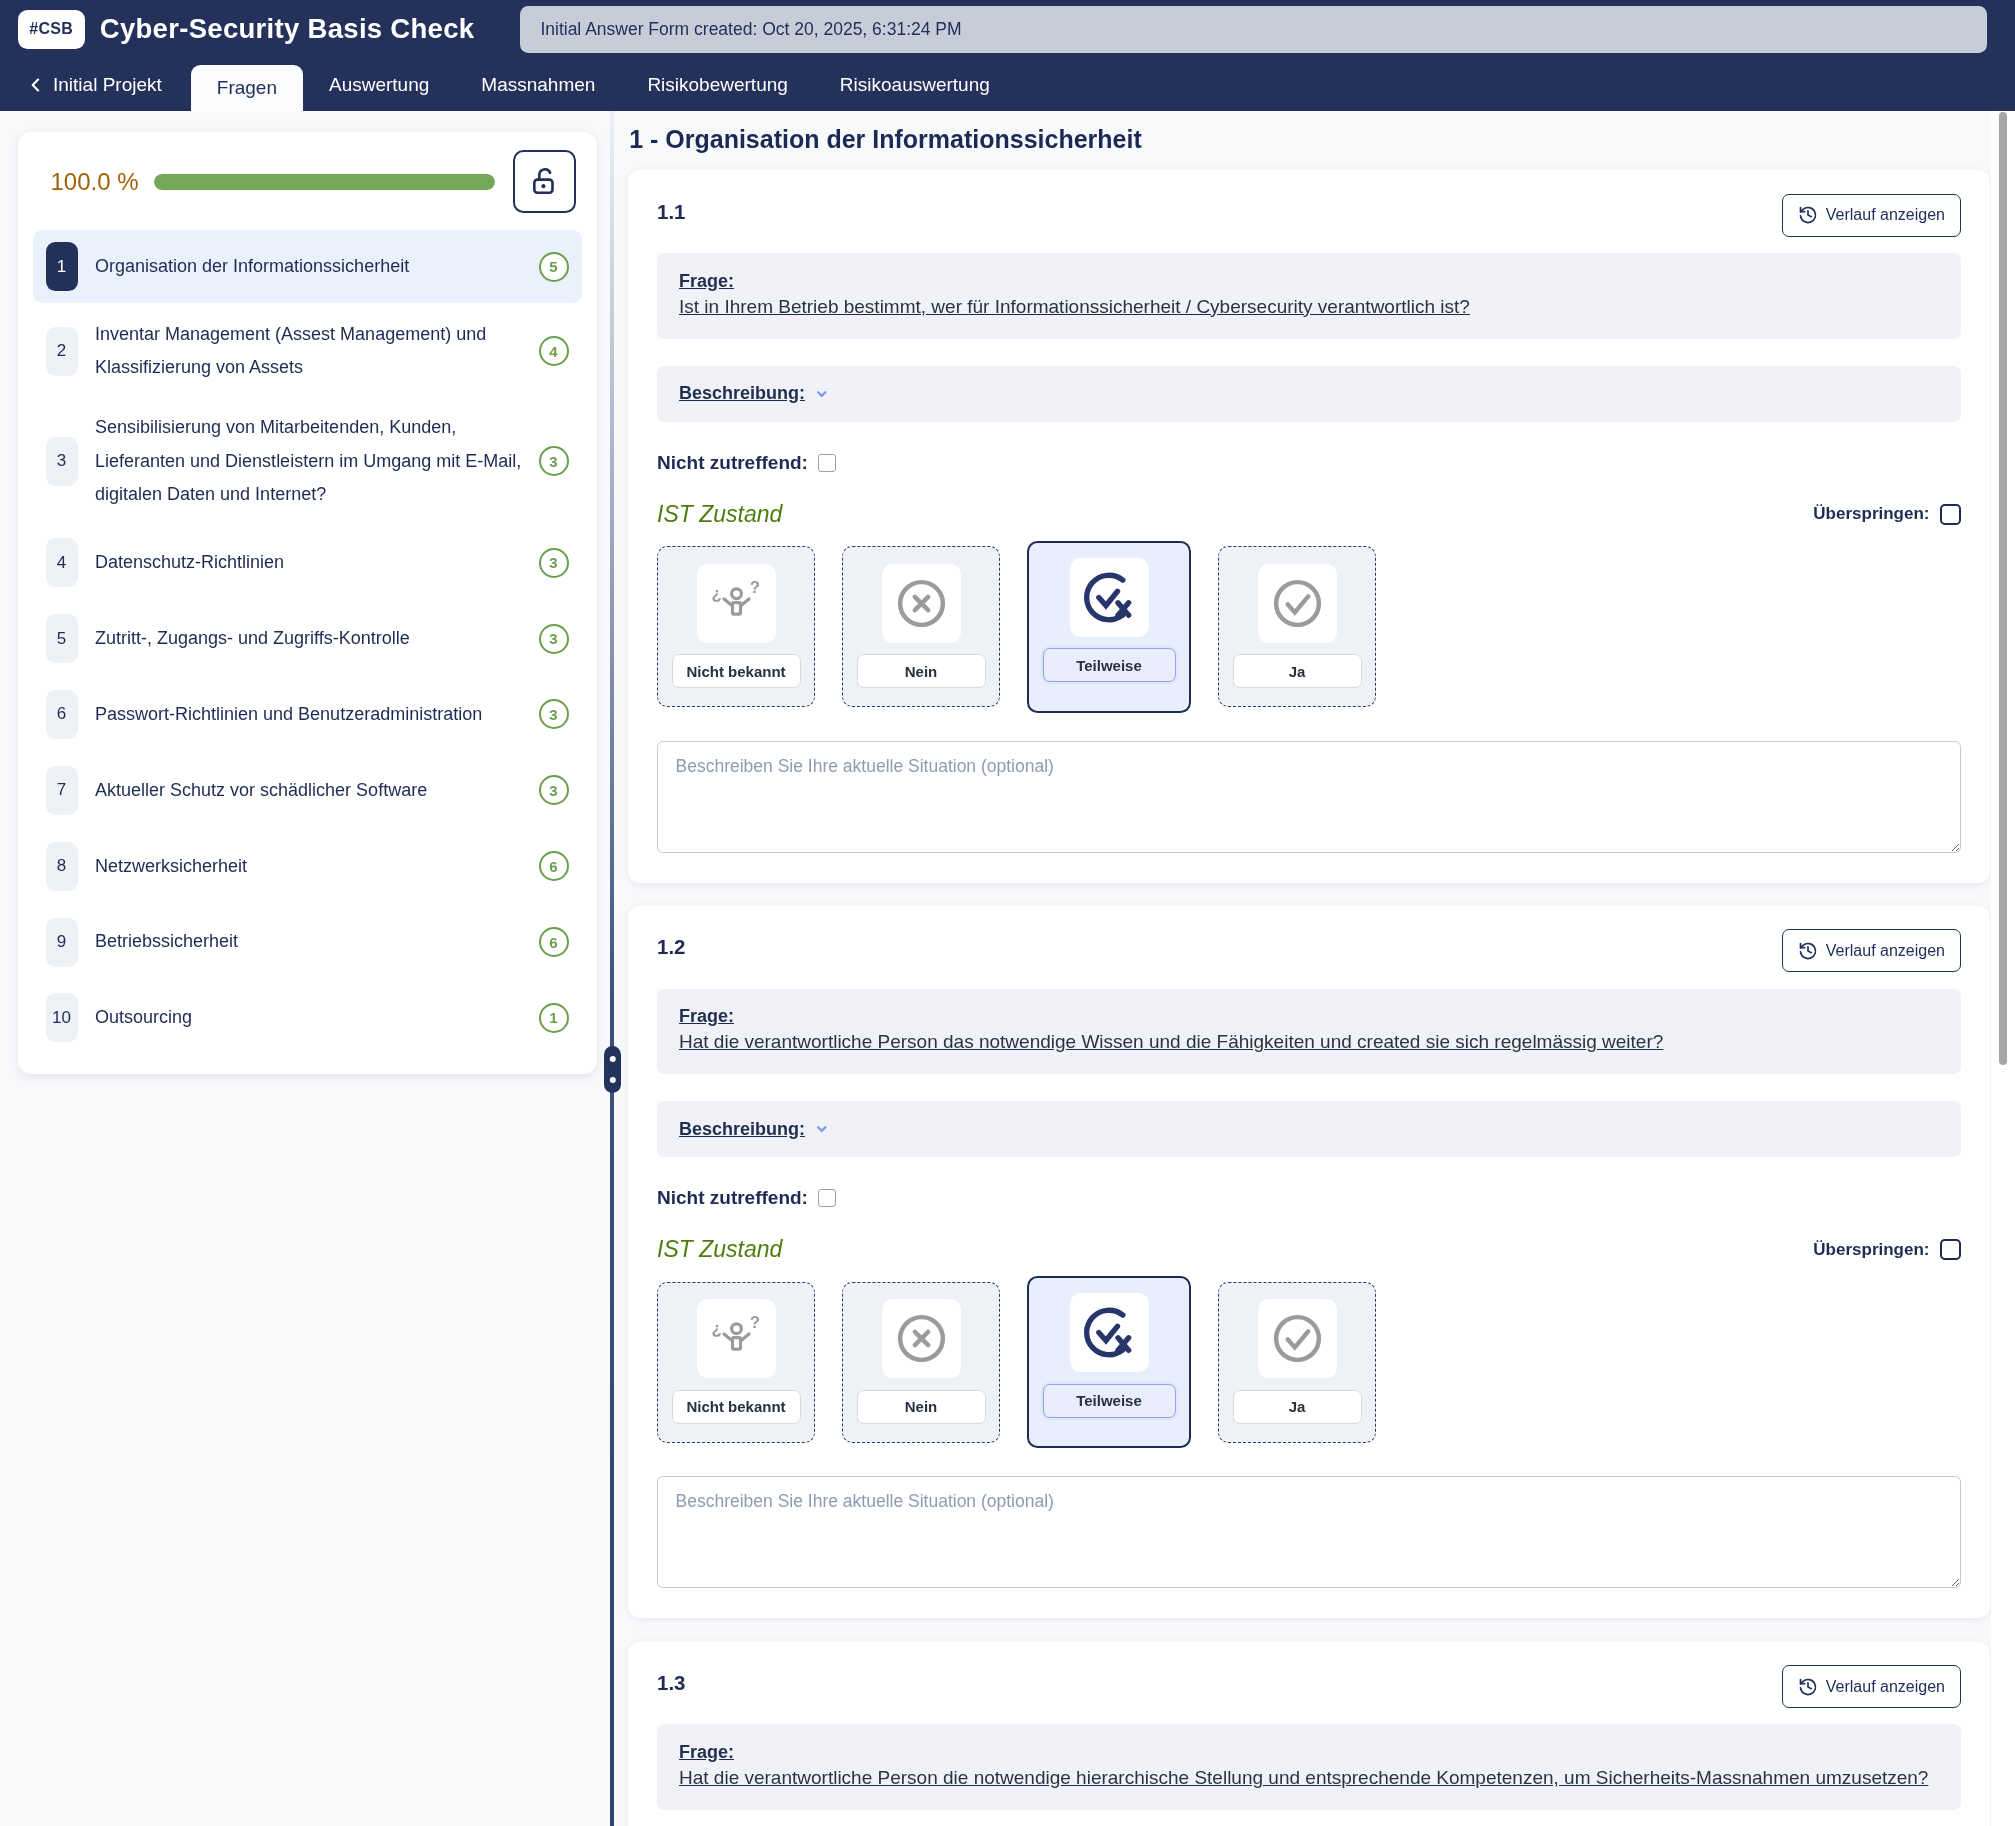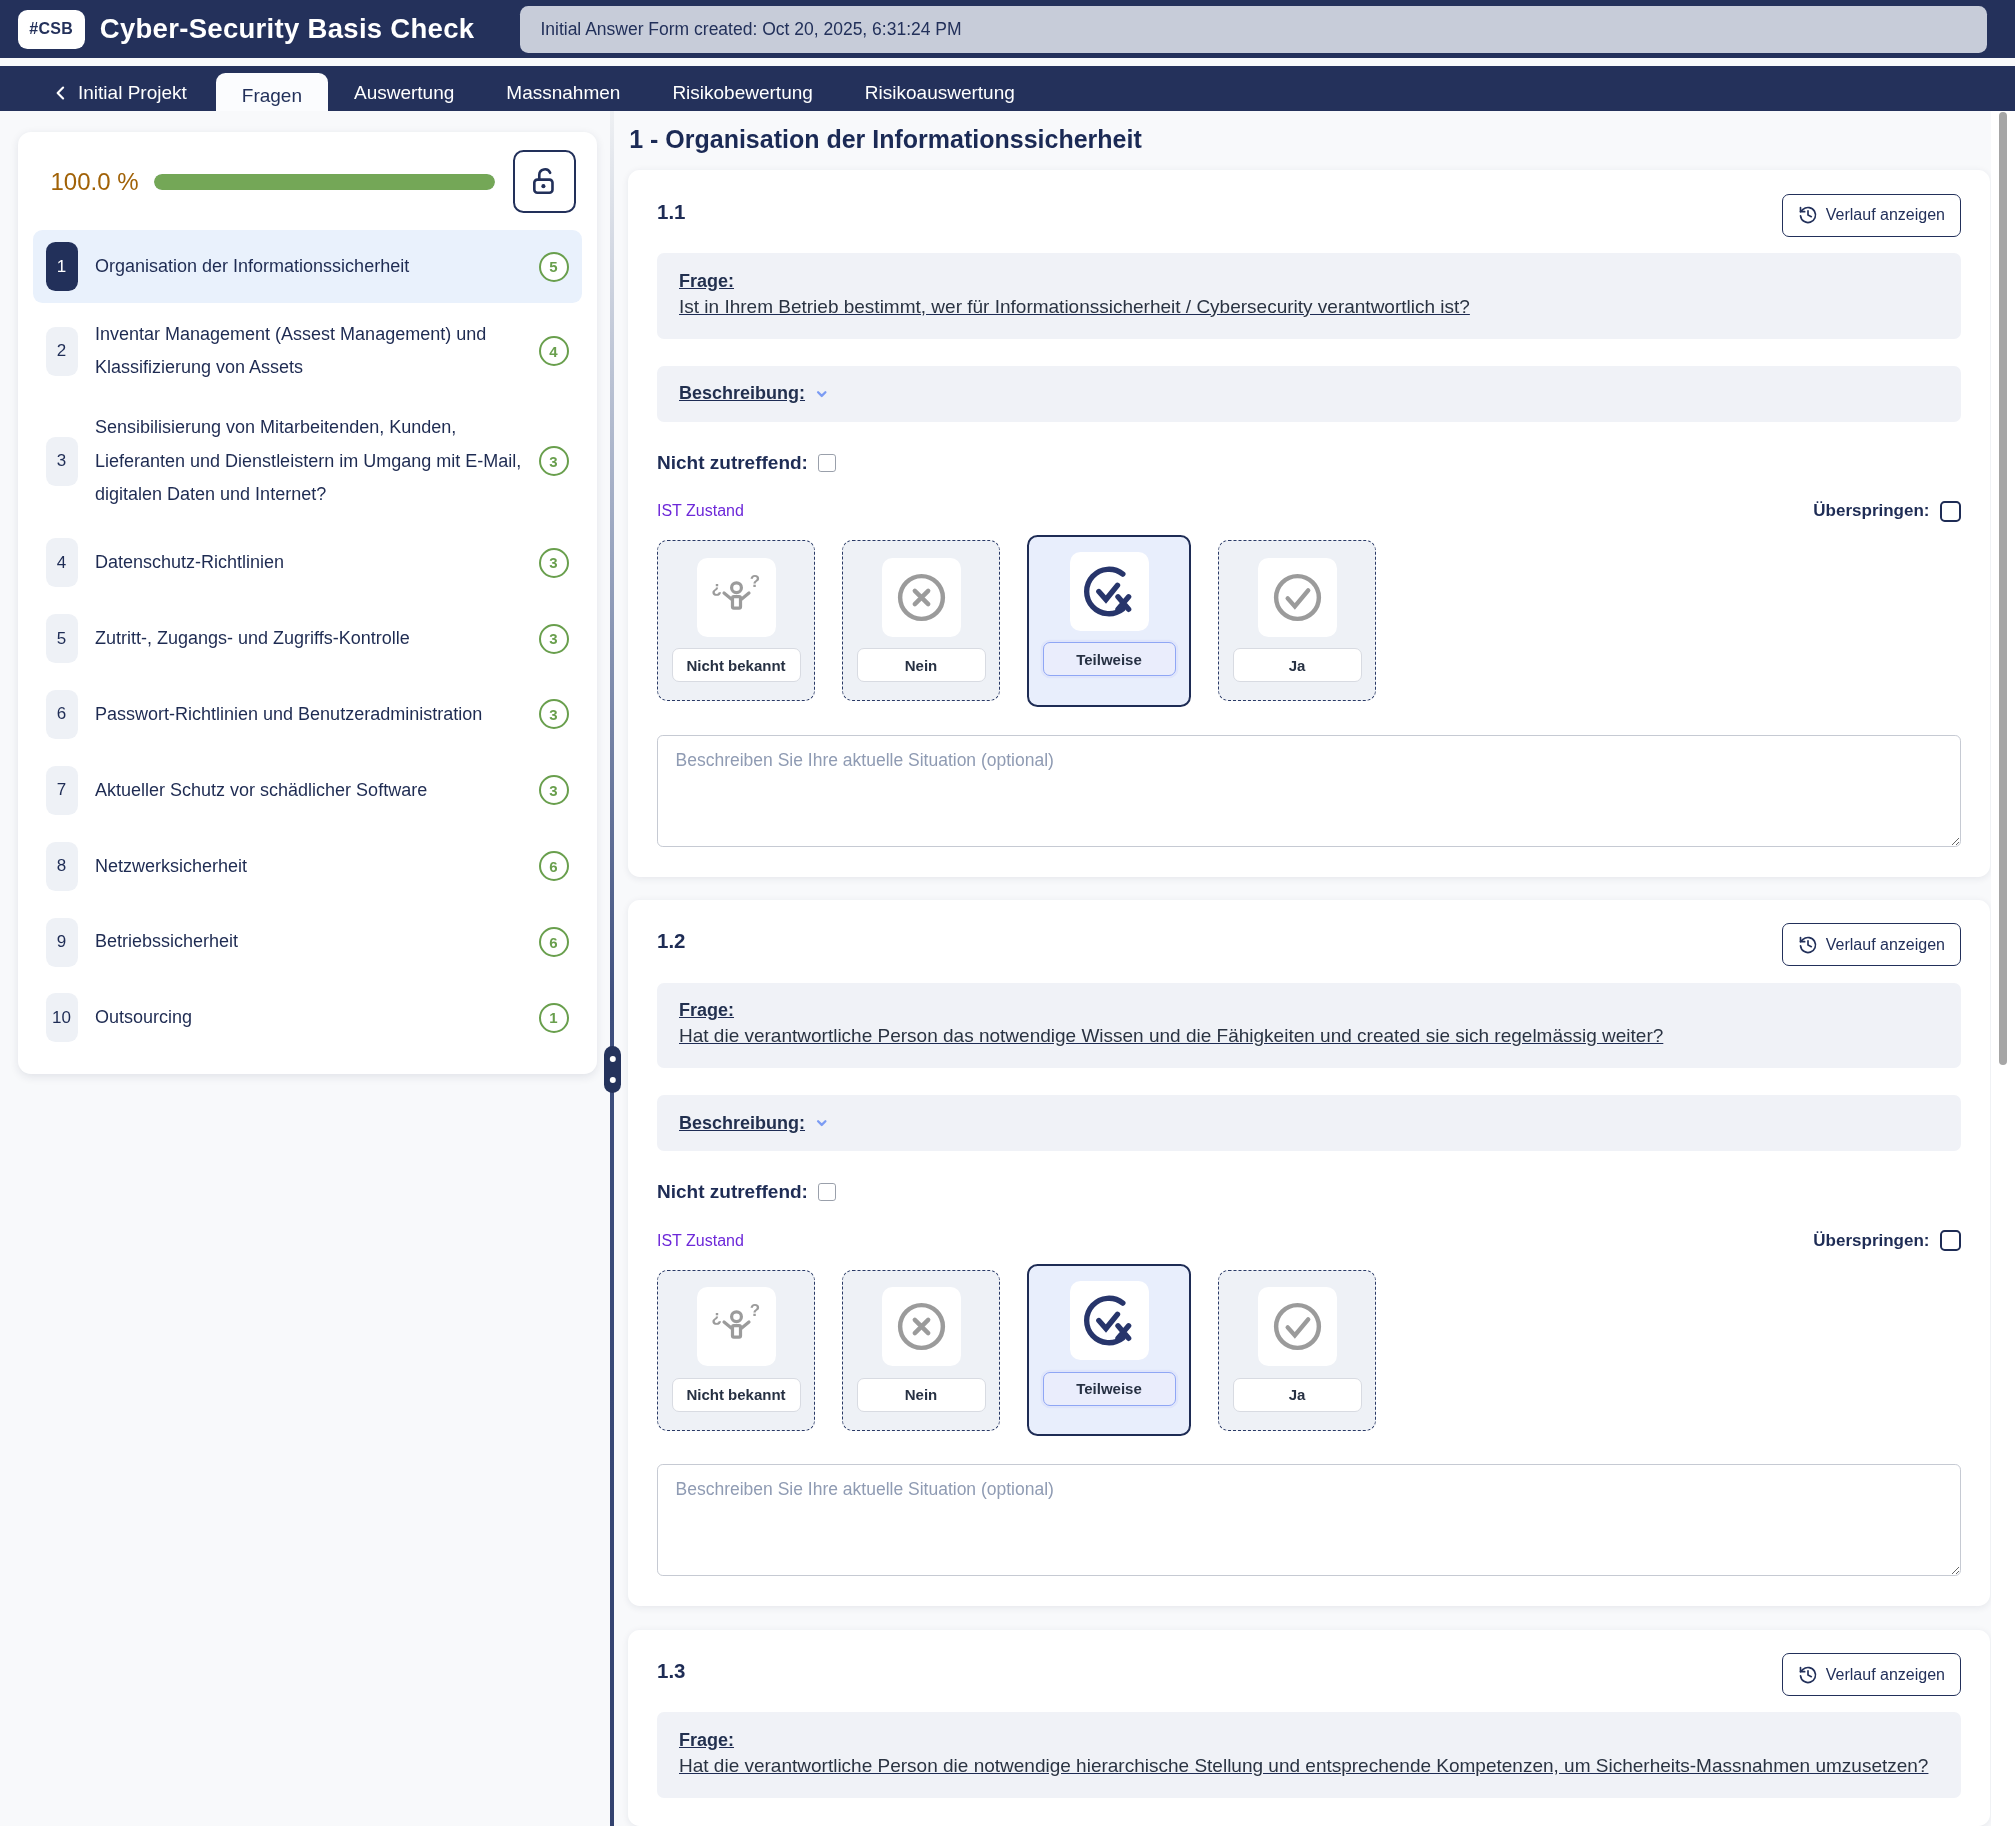--- a/index.html
+++ b/index.html
@@ -10,22 +10,22 @@
   
   .topbar { position:absolute; left:0; top:0; width:100%; height:58px; background:var(--navy,#24315b);
             display:flex; align-items:center; padding:0 28px 0 17.5px; }
   .csb-badge { background:#ffffff; color:var(--navy,#24315b); font-weight:700; font-size:16px;
                border-radius:9.4px; padding:10.5px 11.7px; letter-spacing:0.3px; }
   .app-title { color:#fff; font-size:27.5px; font-weight:700; margin-left:15px; white-space:nowrap; letter-spacing:0.3px; }
   .created-pill { flex:1; margin-left:46px; height:47px; background:var(--pill,#c7ccd9); border-radius:8.2px;
                   display:flex; align-items:center; padding-left:20px; font-size:17.5px; color:#22305a; }
 
   
-  .navbar { position:absolute; left:0; top:66px; width:100%; height:53px; background:var(--navy,#24315b);
-            display:flex; align-items:stretch; padding-left:51px; }
+  .navbar { position:absolute; left:0; top:58px; width:100%; height:53px; background:var(--navy,#24315b);
+            display:flex; align-items:stretch; padding-left:26px; }
   .back-link { display:flex; align-items:center; gap:7px; color:#fff; font-size:19px; margin-right:29px; cursor:pointer; }
   .back-link svg { width:20px; height:20px; }
   .tab { display:flex; align-items:center; padding:0 26px; color:#fff; font-size:19px; cursor:pointer; }
   .tab.active { background:#fbfcfe; color:#22305a; border-radius:9.4px 9.4px 0 0; align-self:flex-end; height:46px; }
 
   
   .content { position:absolute; left:0; top:111px; right:0; bottom:0; background:#f8f9fb; }
 
   
   .sidebar { position:absolute; left:17.5px; top:20.5px; width:579px; background:#fff; border-radius:13px;
@@ -76,21 +76,21 @@
   .besch-box { margin-top:27px; display:flex; align-items:center; gap:8.2px; }
   .besch-box svg { width:17.5px; height:17.5px; }
 
   .nz-row { margin-top:30px; display:flex; align-items:center; gap:10.5px; }
   .nz-label { font-size:19px; font-weight:700; color:#1e2c55; }
   .checkbox { display:inline-block; background:#fff; cursor:pointer; }
   .cb-small { width:18px; height:18px; border:1.2px solid #9aa0ab; border-radius:2.9px; }
   .cb-big { width:21px; height:21px; border:2.3px solid #1e2c55; border-radius:4.7px; }
 
   .ist-row { margin-top:27px; display:flex; align-items:center; justify-content:space-between; }
-  .ist-label { font-size:16px; color:#6d28d9; }
+  .ist-label { font-size:23px; color:#4d7c0f;font-style:italic; }
   .skip-wrap { display:flex; align-items:center; gap:10.5px; }
   .skip-label { font-size:17px; font-weight:700; color:#1e2c55; }
 
   .options { margin-top:13px; display:flex; align-items:center; gap:27px; }
   .opt { width:158px; height:161px; background:#eef1f6; border:1.8px dashed #2a3a66; border-radius:10.5px;
          display:flex; flex-direction:column; align-items:center; padding-top:16.4px; cursor:pointer; }
   .opt .icon-tile { width:79px; height:79px; background:#fff; border-radius:10.5px;
          display:flex; align-items:center; justify-content:center; }
   .opt .icon-tile svg { width:57px; height:57px; color:#9b9b9b; }
   .opt .opt-pill { margin-top:11.7px; width:calc(100% - 27px); height:34px; background:#fff; border:1.2px solid #d8dbe2;

